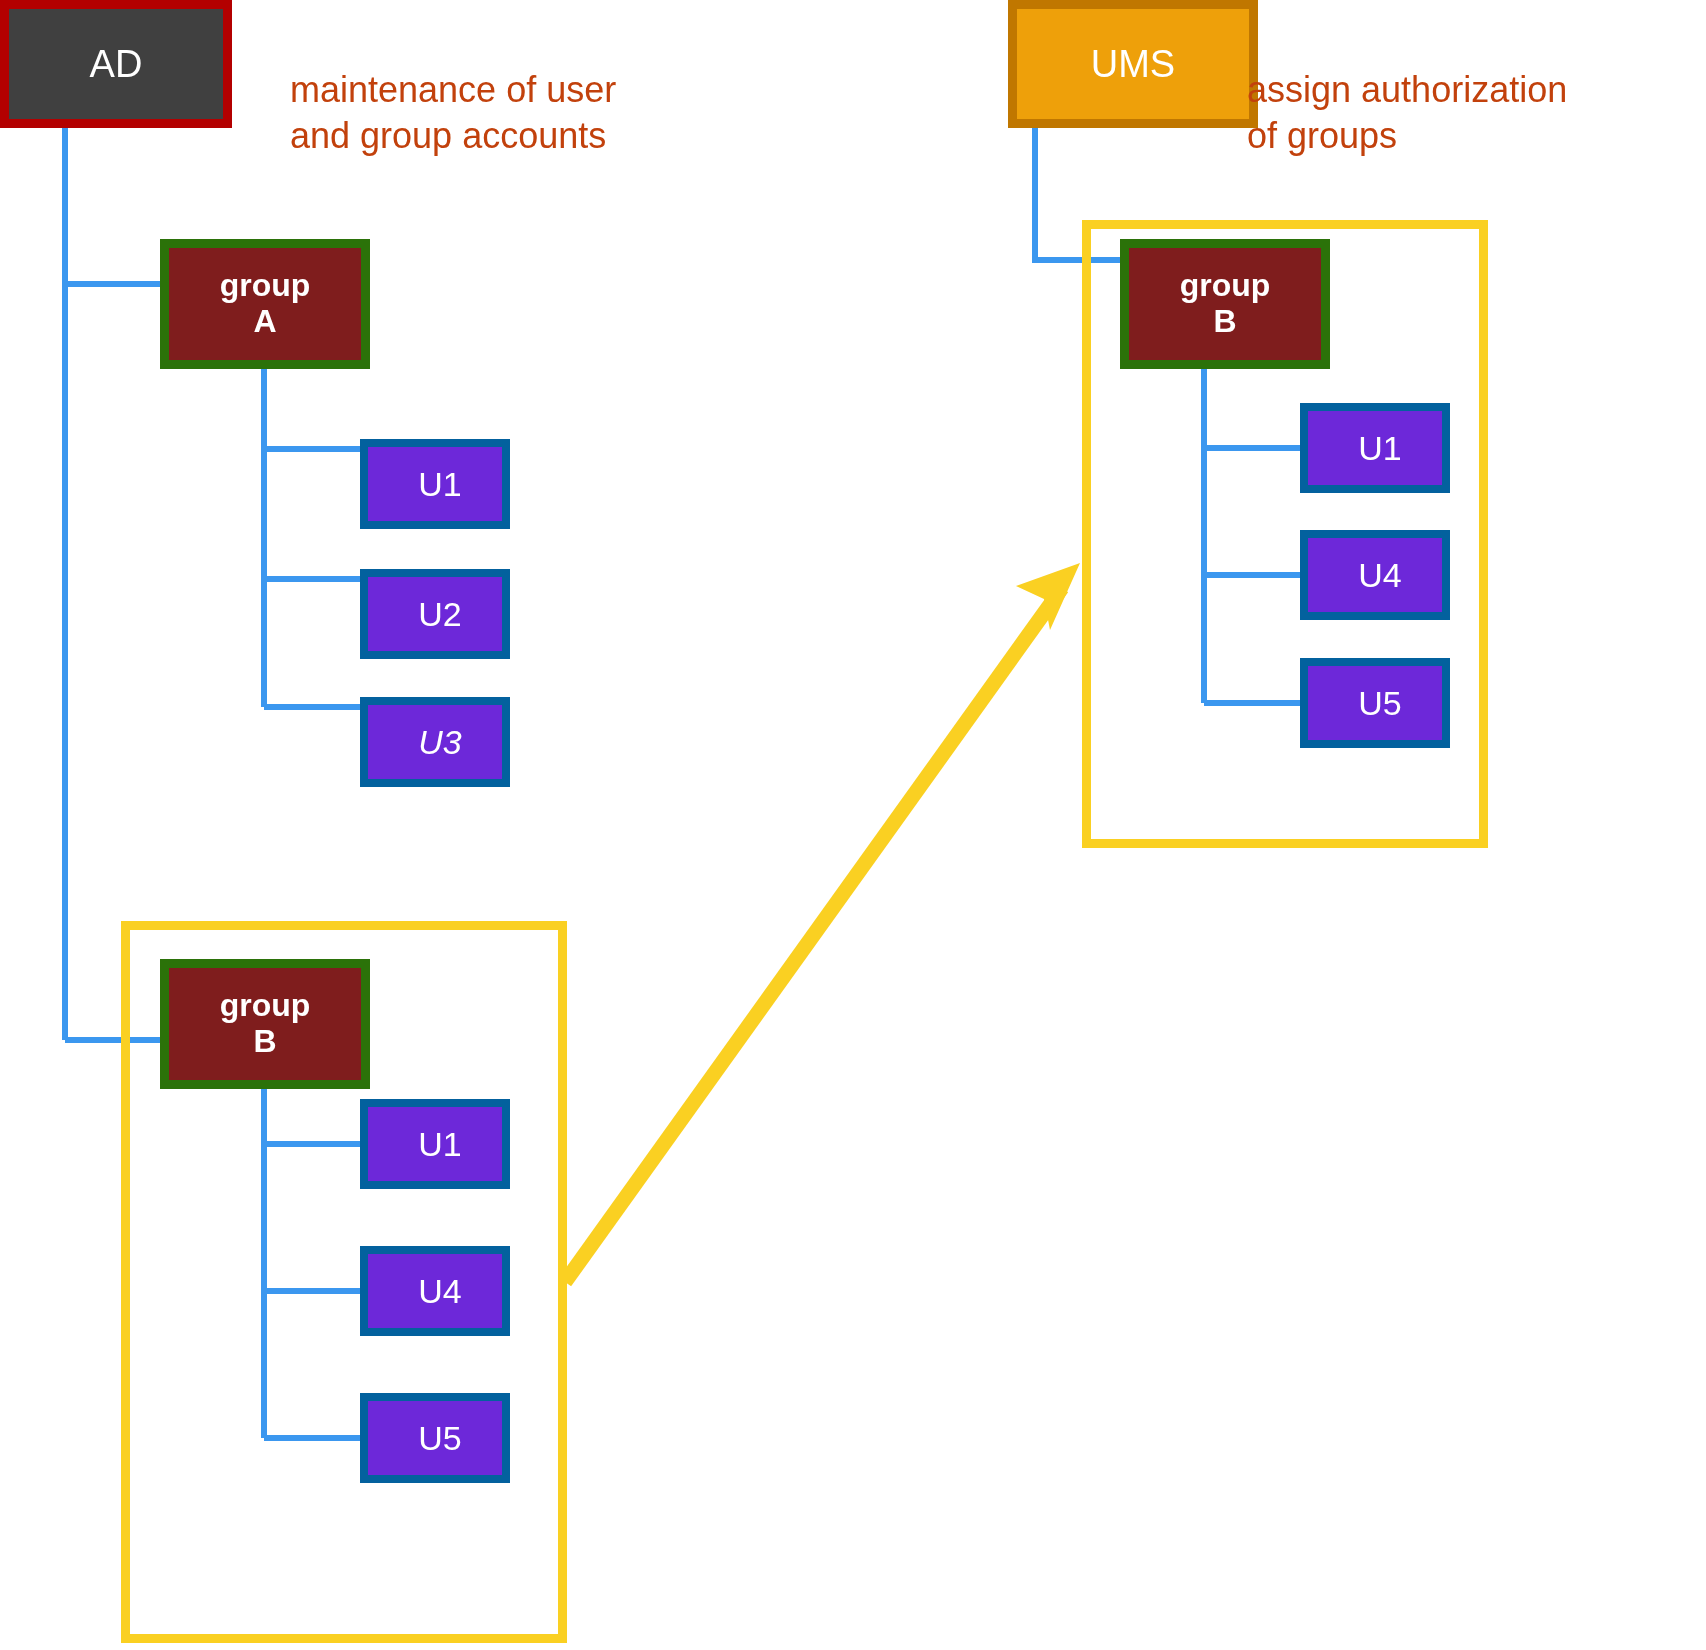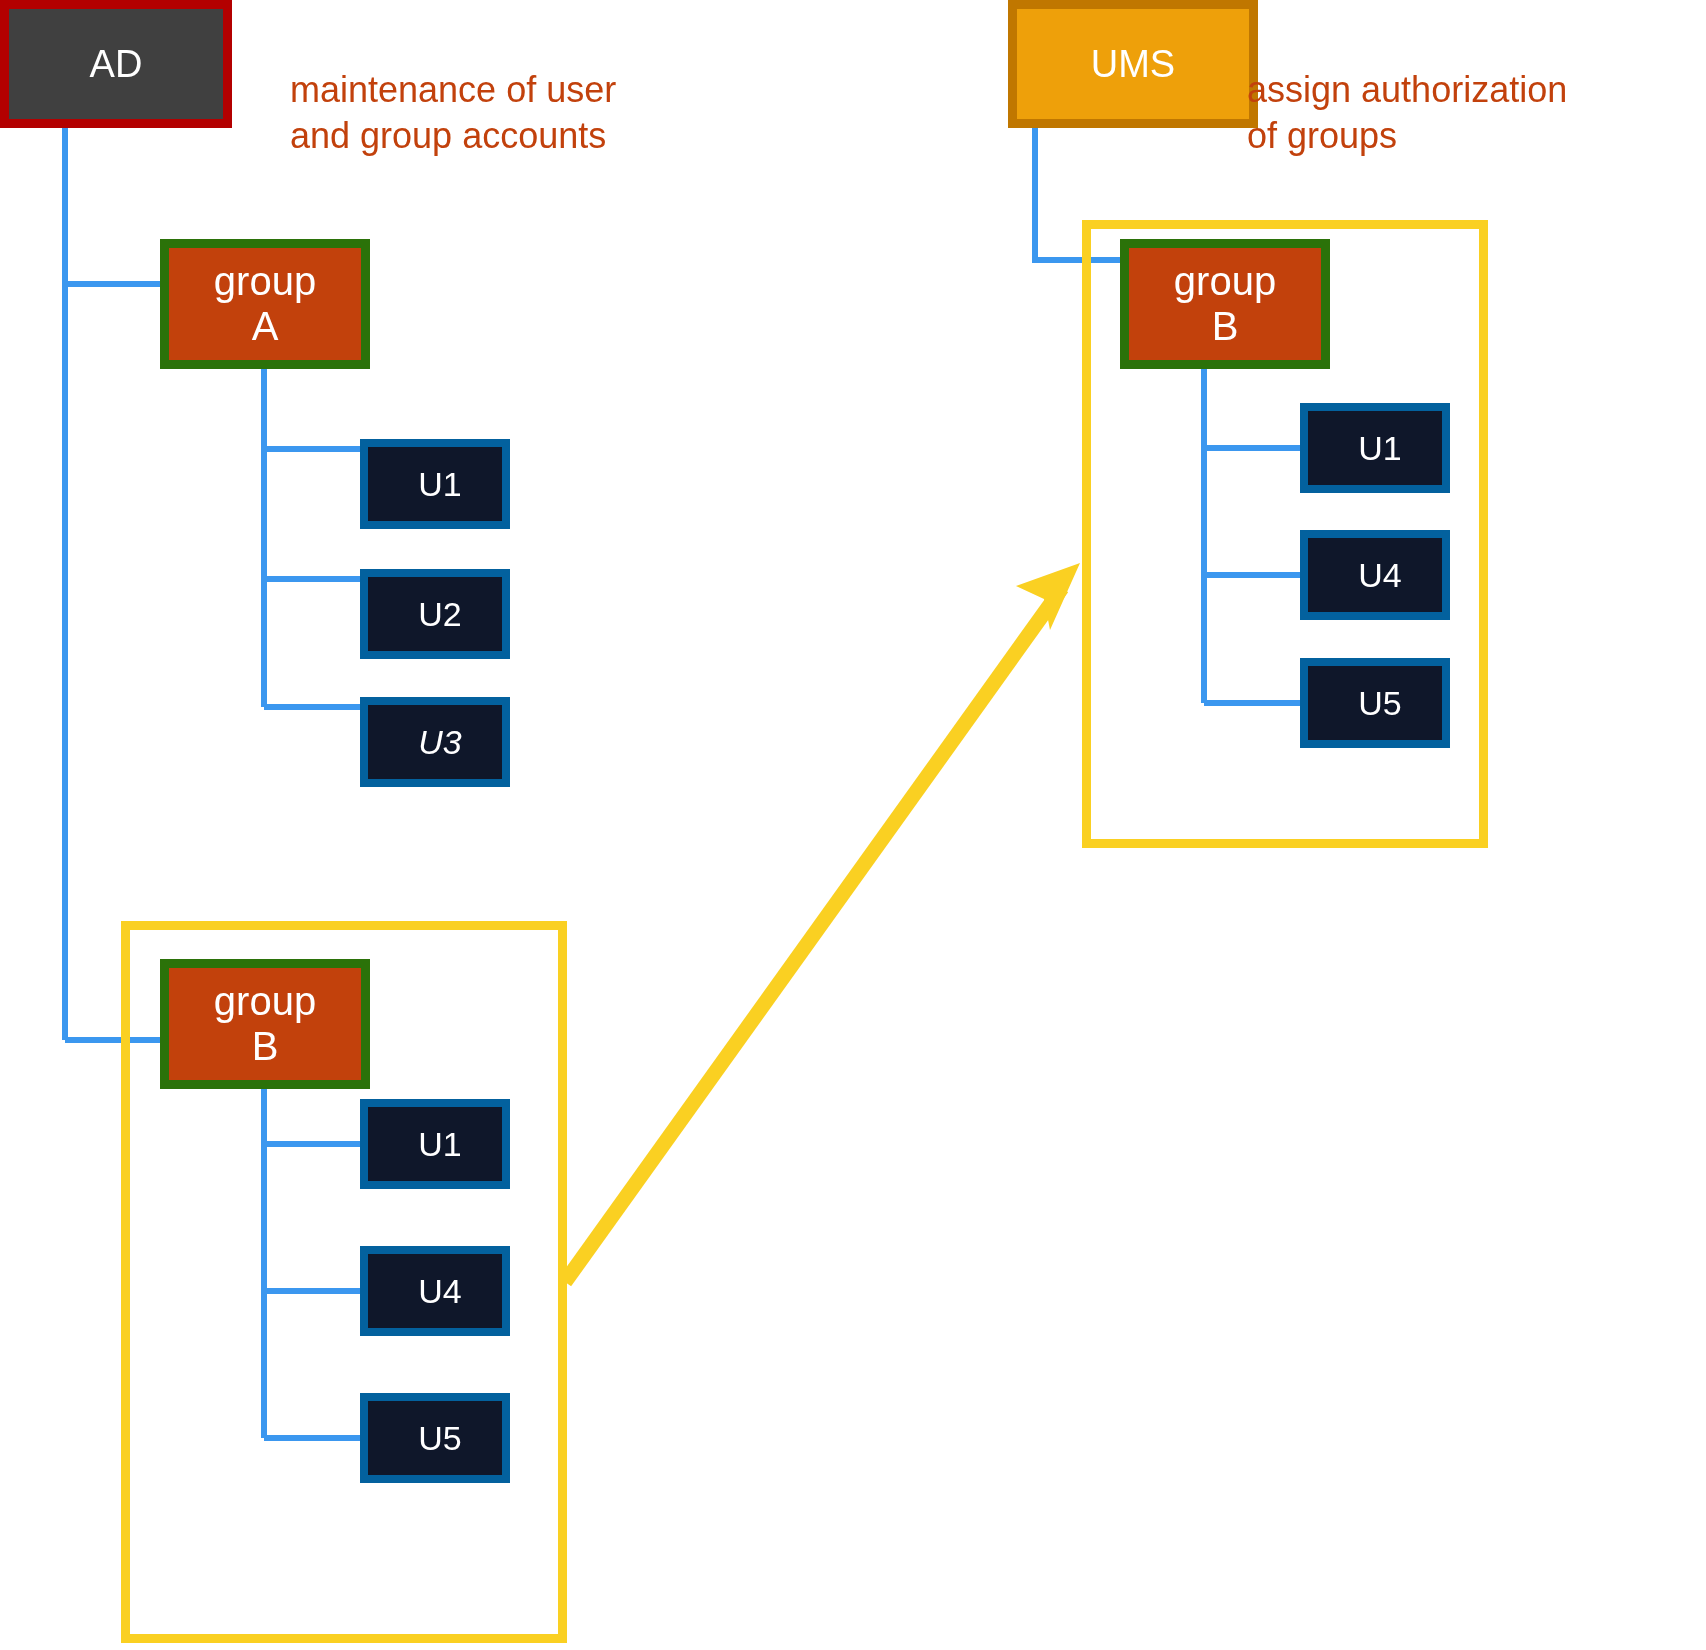--- a/index.html
+++ b/index.html
@@ -40,26 +40,27 @@
     background: #404040;
     border: 9px solid #b30000;
     font-size: 38px;
   }
   .node-ums {
     background: #eea00a;
     border: 9px solid #c07700;
     font-size: 38px;
   }
   .node-group {
-    background: #c2410c;
+    background: #7f1d1d;
     border: 9px solid #2b7209;
-    font-size: 40px;
+    font-size: 32px;
+    font-weight: bold;
   }
   .node-user {
-    background: #0f172a;
+    background: #6d28d9;
     border: 8px solid #03619e;
     font-size: 34px;
     padding-left: 10px;
   }
   .container-box {
     position: absolute;
     box-sizing: border-box;
     border: 9px solid #fad022;
     background: transparent;
     z-index: 1;

